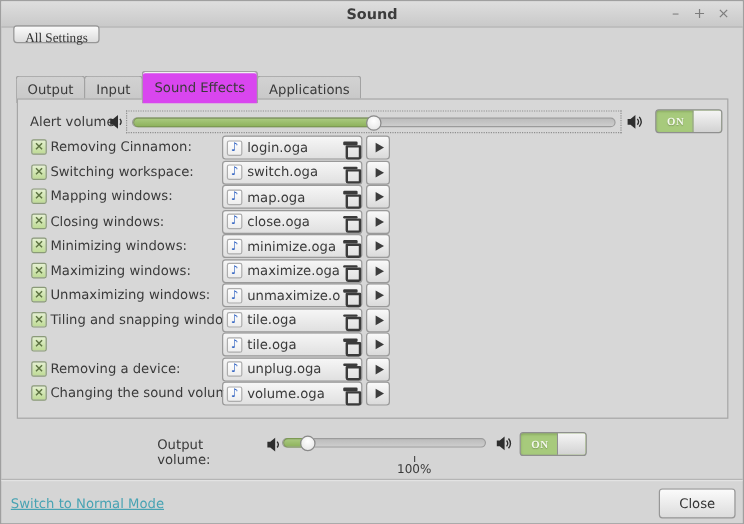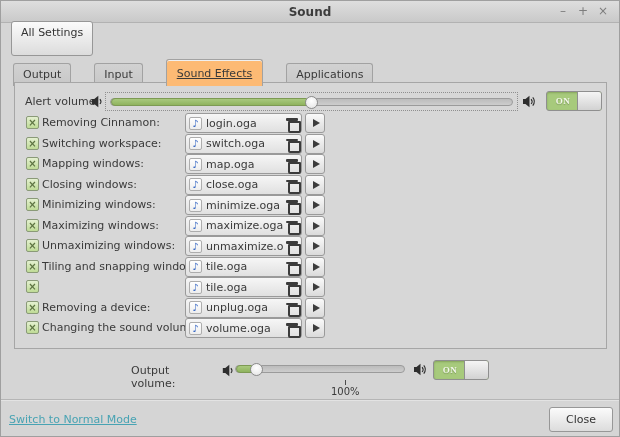--- a/index.html
+++ b/index.html
@@ -17,35 +17,34 @@
   }
   .title { position:absolute; top:4px; left:0; right:0; text-align:center; font-weight:bold; font-size:12px; color:#3c3c3c; }
   .winbtn { position:absolute; top:3px; width:16px; height:16px; text-align:center; line-height:15px; font-size:12px; color:#7d7d7d; cursor:default; }
   .winbtn.min { right:48px; } .winbtn.max { right:28px; } .winbtn.close { right:8px; }
   
   .btn {
     display:inline-block; background:linear-gradient(#fbfbfb,#dcdcdc);
     border:1px solid #979797; border-radius:3px; color:#333;
     text-align:center; cursor:default;
   }
-  .all-settings { position:absolute; top:20px; left:10px; height:35px; padding:0 9px; line-height:21px; }
+  .all-settings { position:absolute; top:20px; left:10px; height:15px; padding:0 9px; line-height:21px;font-family:Liberation Serif, serif; }
   .close-btn { position:absolute; top:406px; left:548px; width:64px; height:25px; line-height:23px; }
   
-  .tabbar { position:absolute; top:58px; left:12px; display:flex; align-items:center;gap:24px; }
+  .tabbar { position:absolute; top:58px; left:12px; display:flex; align-items:center; }
   .tab {
     padding:4px 9px 5px; margin-top:4px;
     background:linear-gradient(#d2d2d2,#c7c7c7);
     border:1px solid #a2a2a2; border-bottom:none; border-radius:3px 3px 0 0;
     margin-right:-1px; position:relative; z-index:1; cursor:default;
   }
   .tab.active {
     margin-top:0; padding:7px 10px 6px;
-    background:#fdba74; z-index:3;
+    background:#d946ef; z-index:3;
     box-shadow:inset 0 1px 0 #f0f0f0;
-    text-decoration:underline;
   }
   
   .frame {
     position:absolute; top:81px; left:13px; width:593px; height:267px;
     background:#d7d7d7; border:1px solid #a6a6a6; z-index:2;
   }
   
   .alert-row { position:absolute; top:9px; left:0; right:0; height:20px; }
   .alert-label { position:absolute; left:10px; top:3px; }
   .spk { display:inline-block; }

